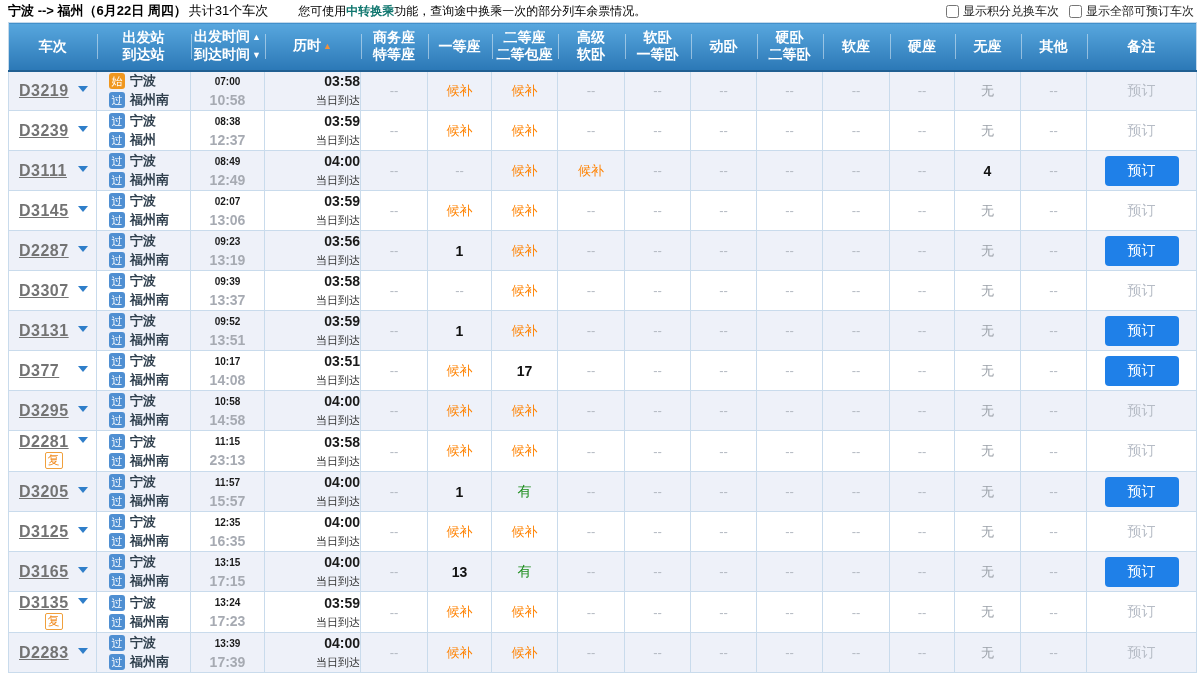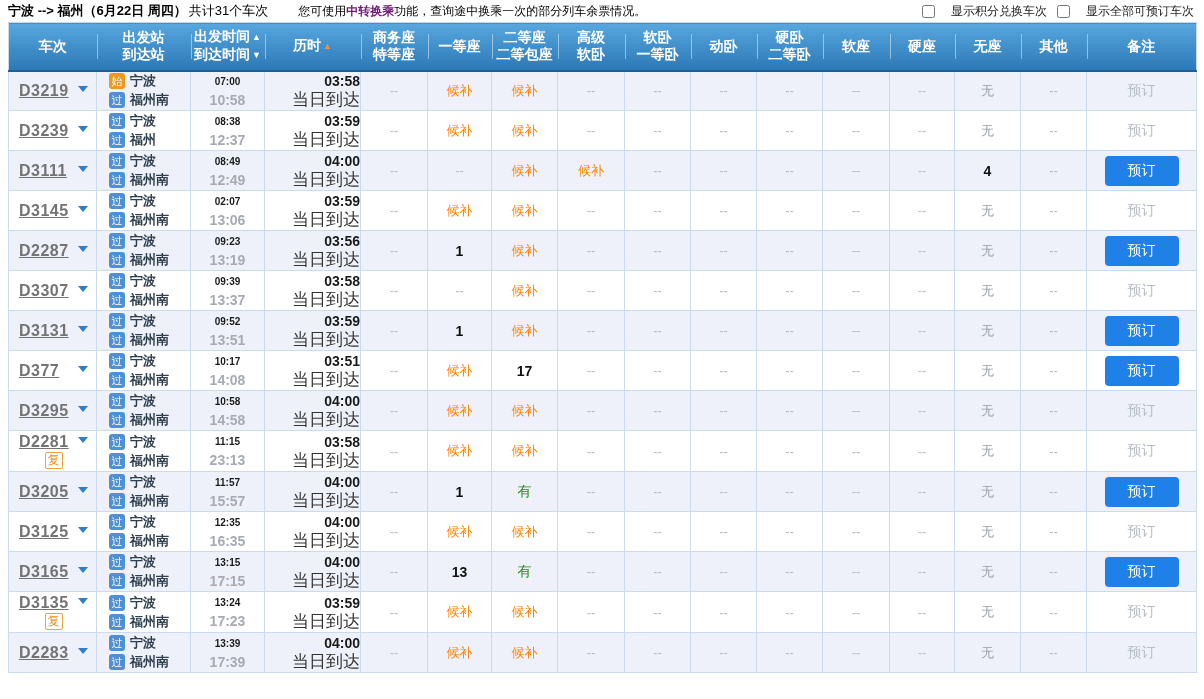--- a/index.html
+++ b/index.html
@@ -11,23 +11,23 @@
     color:#333;
   }
   
   .topbar {
     height:22px; display:flex; align-items:center;
     padding:0 10px 0 8px; font-size:13px; white-space:nowrap;
   }
   .route { font-weight:bold; color:#000; }
   .count { margin-left:2px; color:#000; }
   .notice { margin-left:30px; color:#000; font-size:12px; }
-  .notice .xfer { color:#701a75; font-weight:bold; cursor:pointer; }
+  .notice .xfer { color:#0f766e; font-weight:bold; cursor:pointer; }
   .checks { margin-left:auto; display:flex; align-items:center; gap:10px; font-size:12px; color:#222; }
-  .checks label { display:flex; align-items:center; gap:16px; }
+  .checks label { display:flex; align-items:center; gap:4px; }
   .checks input { width:13px; height:13px; margin:0; }
   
   table.trains {
     width:1188px; margin:0 8px; border-collapse:collapse; table-layout:fixed;
     border:1px solid #c5d9ea;
   }
   thead th {
     background:linear-gradient(#58a7de,#2b78b6);
     color:#fff; font-size:14px; font-weight:bold;
     height:48px; line-height:17px; text-align:center;
@@ -74,21 +74,21 @@
   }
   .badge-start { background:#f0971f; }
   .badge-pass  { background:#4f8fd2; }
   .st-name { font-size:13px; font-weight:bold; color:#30404e; }
   
   .tm-dep { font-size:10px; font-weight:bold; color:#1a1a1a; line-height:19px; }
   .tm-arr { font-size:14px; font-weight:bold; color:#a6aab2; line-height:19px; }
   
   .du-wrap { text-align:right; padding-left:18px; }
   .du-time { font-size:14px; font-weight:bold; color:#1a1a1a; line-height:19px; }
-  .du-day  { font-size:17px; color:#333; line-height:18px; }
+  .du-day  { font-size:11px; color:#333; line-height:18px; }
   
   .v-dash { color:#b4bac2; font-size:13px; }
   .v-none { color:#9aa0a8; font-size:13px; }
   .v-wait { color:#ff8201; font-size:13px; cursor:pointer; }
   .v-have { color:#1e8e1e; font-size:14px; }
   .v-num  { color:#111; font-size:14px; font-weight:bold; }
   
   .book-btn {
     width:74px; height:30px; border:none; border-radius:4px;
     background:#1f80e8; color:#fff; font-size:14px; cursor:pointer;

